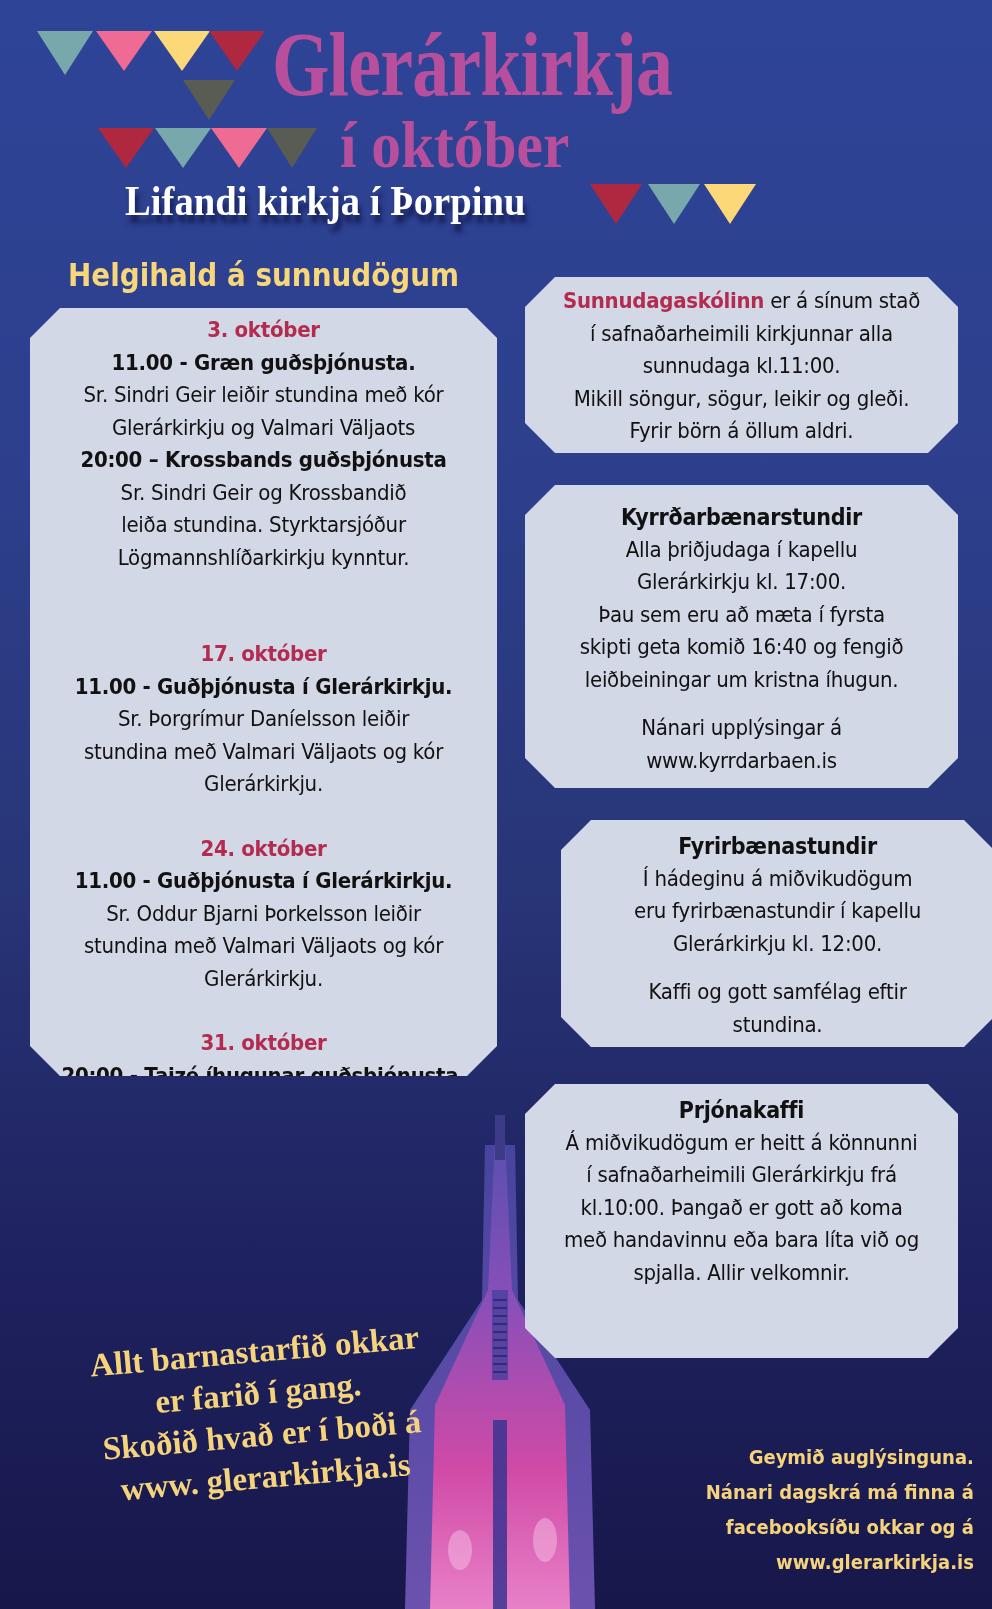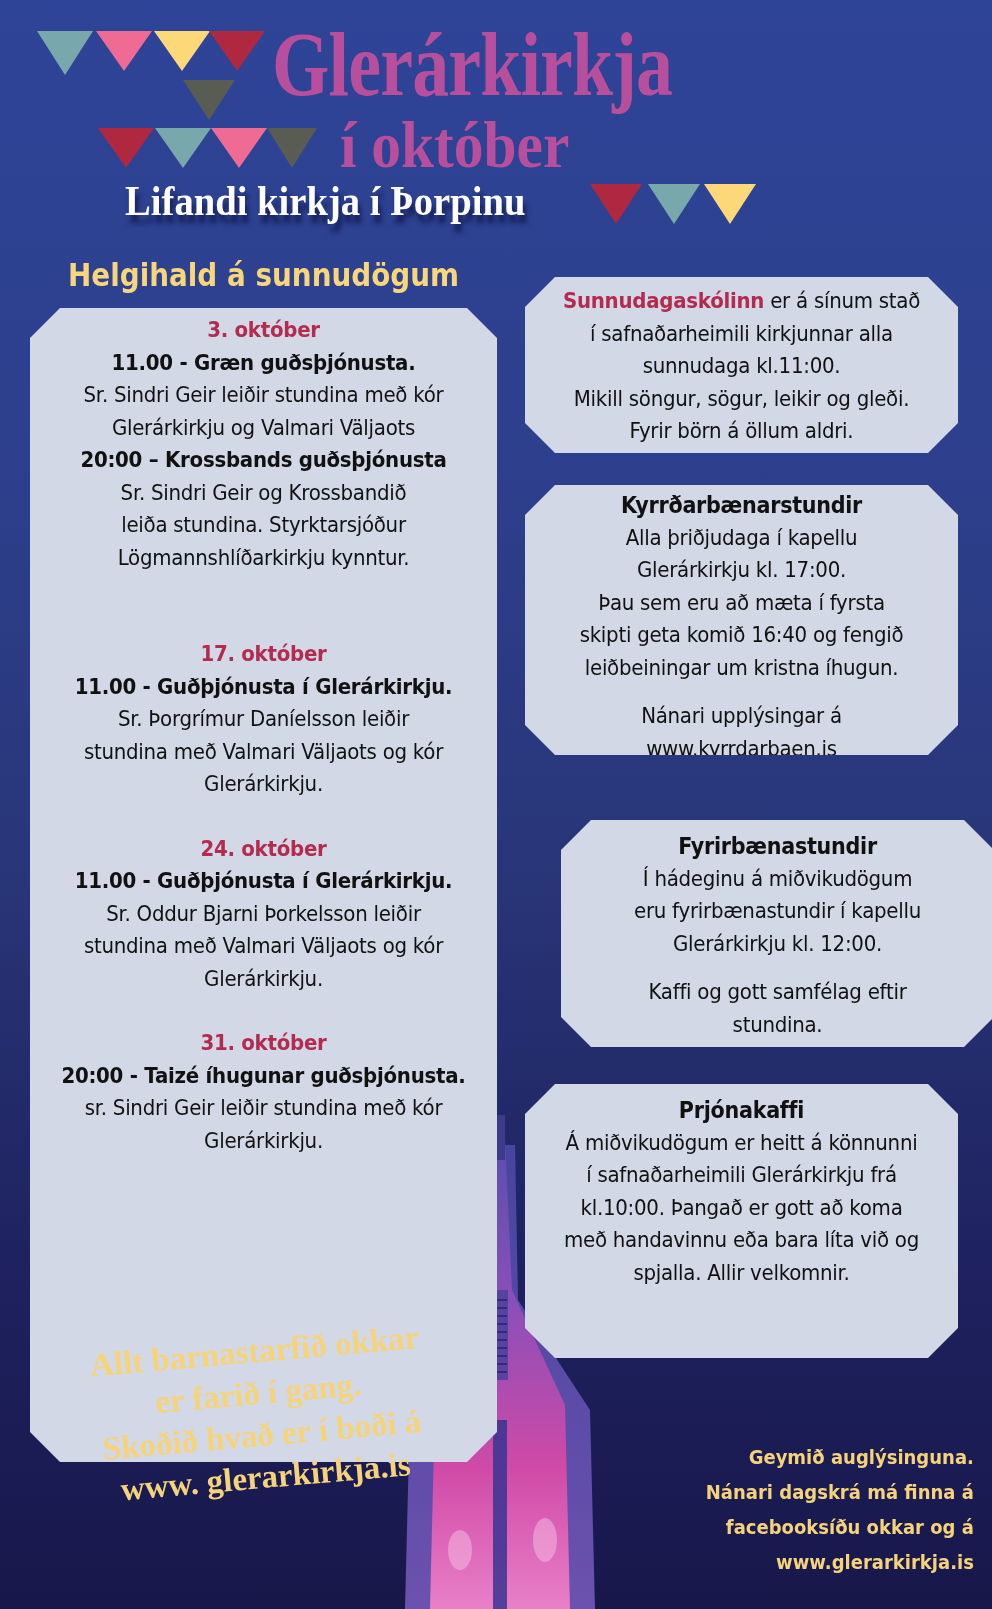--- a/index.html
+++ b/index.html
@@ -30,29 +30,29 @@
     font-size: 32px; font-weight: bold; color: #f7d77a; line-height: 1.1;
     font-family: "DejaVu Sans", sans-serif; transform: scaleX(0.87); transform-origin: left top;
   }
   .card {
     position: absolute; background: #d3d8e6; color: #111;
     text-align: center; box-sizing: border-box;
     clip-path: polygon(30px 0, calc(100% - 30px) 0, 100% 30px, 100% calc(100% - 30px), calc(100% - 30px) 100%, 30px 100%, 0 calc(100% - 30px), 0 30px);
     font-family: "DejaVu Sans", sans-serif;
   }
   .card .line { font-size: 22px; line-height: 32.5px; letter-spacing: -0.3px; white-space: nowrap; }
-  .left-card { left: 30px; top: 308px; width: 467px; height: 1154px; padding-top: 6px; }
+  .left-card { left: 30px; top: 308px; width: 467px; height: 768px; padding-top: 6px; }
   .left-card .line { transform: scaleX(0.9); }
   .date { color: #b32c4f; font-weight: bold; }
   .time { font-weight: bold; }
   .gap { height: 32px; }
   .right-card { left: 525px; width: 433px; }
   .right-card .line { transform: scaleX(0.9); }
   .r1 { top: 277px; height: 176px; padding-top: 8px; }
-  .r2 { top: 485px; height: 270px; padding-top: 4px; }
+  .r2 { top: 485px; height: 303px; padding-top: 16px; }
   .r3 { top: 820px; height: 227px; padding-top: 10px; margin-left: 36px; }
   .r4 { top: 1084px; height: 274px; padding-top: 10px; }
   .card .heading { font-weight: bold; font-size: 23px; }
   .hl { color: #b32c4f; font-weight: bold; }
   .spacer { height: 16px; }
   .church {
     position: absolute; left: 400px; top: 1110px; width: 200px; height: 499px;
   }
   .kids-note {
     position: absolute; left: 30px; top: 1330px; width: 460px;

